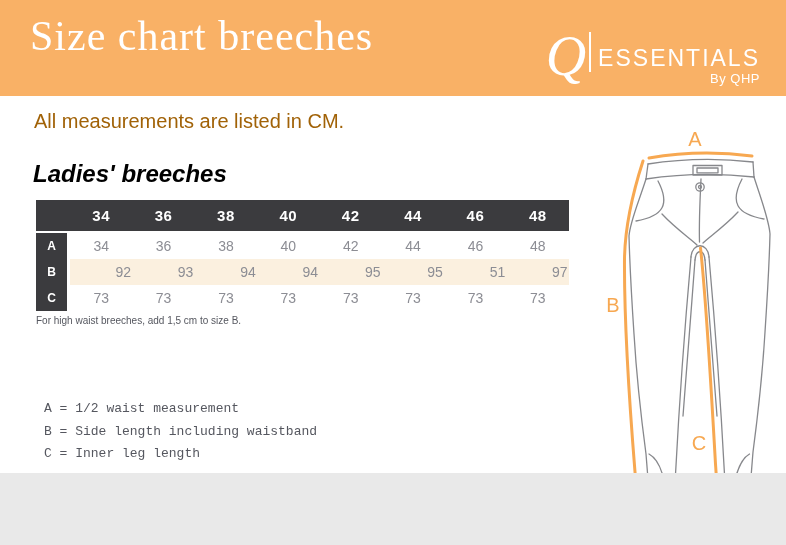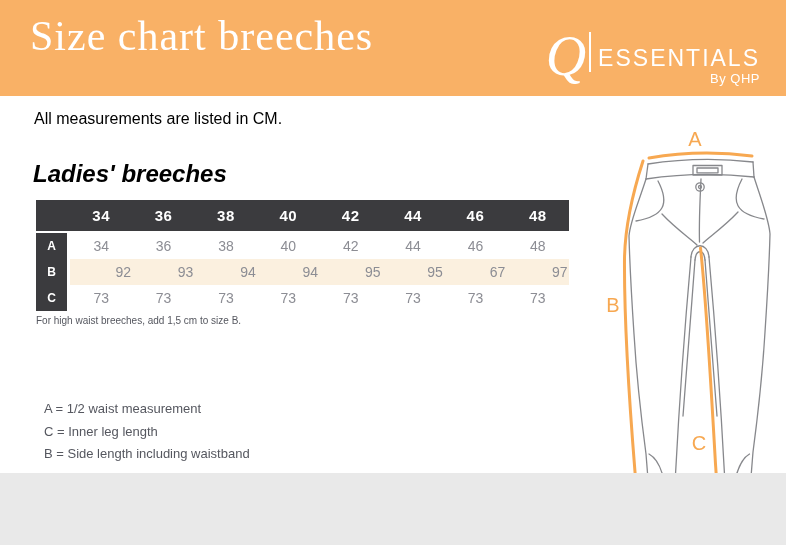--- a/index.html
+++ b/index.html
@@ -16,24 +16,24 @@
   .logo{position:absolute;right:26px;top:18px;display:flex;align-items:center;color:#fff;}
   .logo-q{
     font-family:"Liberation Serif",serif;font-style:italic;font-size:56px;line-height:48px;
     transform:translateY(4px);
   }
   .logo-bar{width:2px;height:40px;background:#ffffff;margin:0 7px 0 3px;}
   .logo-right{display:flex;flex-direction:column;align-items:flex-end;margin-top:28px;}
   .logo-name{font-size:23px;letter-spacing:2px;font-weight:300;line-height:24px;}
   .logo-byline{font-size:13px;letter-spacing:.5px;margin-top:1px;}
   
-  .intro{position:absolute;left:34px;top:110px;font-size:16px;color:#000000;}
+  .intro{position:absolute;left:34px;top:110px;font-size:20px;color:#a16207;}
   .section-title{position:absolute;left:33px;top:160px;margin:0;font-size:24px;font-weight:700;color:#000000;font-style:italic;}
   .table-note{position:absolute;left:36px;top:315px;font-size:10px;color:#55575F;}
-  .legend{position:absolute;left:44px;top:398px;font-size:13px;color:#55575F;line-height:22.5px;}
+  .legend{position:absolute;left:44px;top:398px;font-size:13px;color:#55575F;line-height:22.5px;font-family:Liberation Mono, monospace;}
   .footnote{position:absolute;left:43px;top:502px;font-size:13px;color:#55575F;}
   
   .size-table{position:absolute;left:36px;top:200px;width:533px;}
   .tbl-row{display:grid;grid-template-columns:31px 3px repeat(8,1fr);}
   .tbl-head{height:31px;background:#3B3B3E;margin-bottom:2px;}
   .tbl-head .corner{grid-column:1/3;background:#3B3B3E;}
   .tbl-head .h-cell{
     display:flex;align-items:center;justify-content:center;
     color:#ffffff;font-size:15px;font-weight:700;letter-spacing:.5px;
   }
@@ -99,43 +99,43 @@
       </div>
       <div class="tbl-row tbl-body-row row-highlight">
         <div class="lbl-cell">B</div>
         <div class="gap-cell"></div>
         <div class="d-cell">92</div>
         <div class="d-cell">93</div>
         <div class="d-cell">94</div>
         <div class="d-cell">94</div>
         <div class="d-cell">95</div>
         <div class="d-cell">95</div>
-        <div class="d-cell">67</div>
+        <div class="d-cell">51</div>
         <div class="d-cell">97</div>
       </div>
       <div class="tbl-row tbl-body-row">
         <div class="lbl-cell">C</div>
         <div class="gap-cell"></div>
         <div class="d-cell">73</div>
         <div class="d-cell">73</div>
         <div class="d-cell">73</div>
         <div class="d-cell">73</div>
         <div class="d-cell">73</div>
         <div class="d-cell">73</div>
         <div class="d-cell">73</div>
         <div class="d-cell">73</div>
       </div>
     </div>
 
   <div class="table-note">For high waist breeches, add 1,5 cm to size B.</div>
 
   <div class="legend">
     <div>A = 1/2 waist measurement</div>
+    <div>B = Side length including waistband</div>
     <div>C = Inner leg length</div>
-    <div>B = Side length including waistband</div>
   </div>
 
 
   <svg class="diagram" width="190" height="421" viewBox="0 0 190 421">
 
     <g fill="none" stroke="#87888C" stroke-width="1.3" stroke-linecap="round" stroke-linejoin="round">
 
       <path d="M 52 40 Q 104 32 157 38"></path>
       <path d="M 50 55 Q 104 47 158 53"></path>
       <path d="M 52 40 L 50 55"></path>

